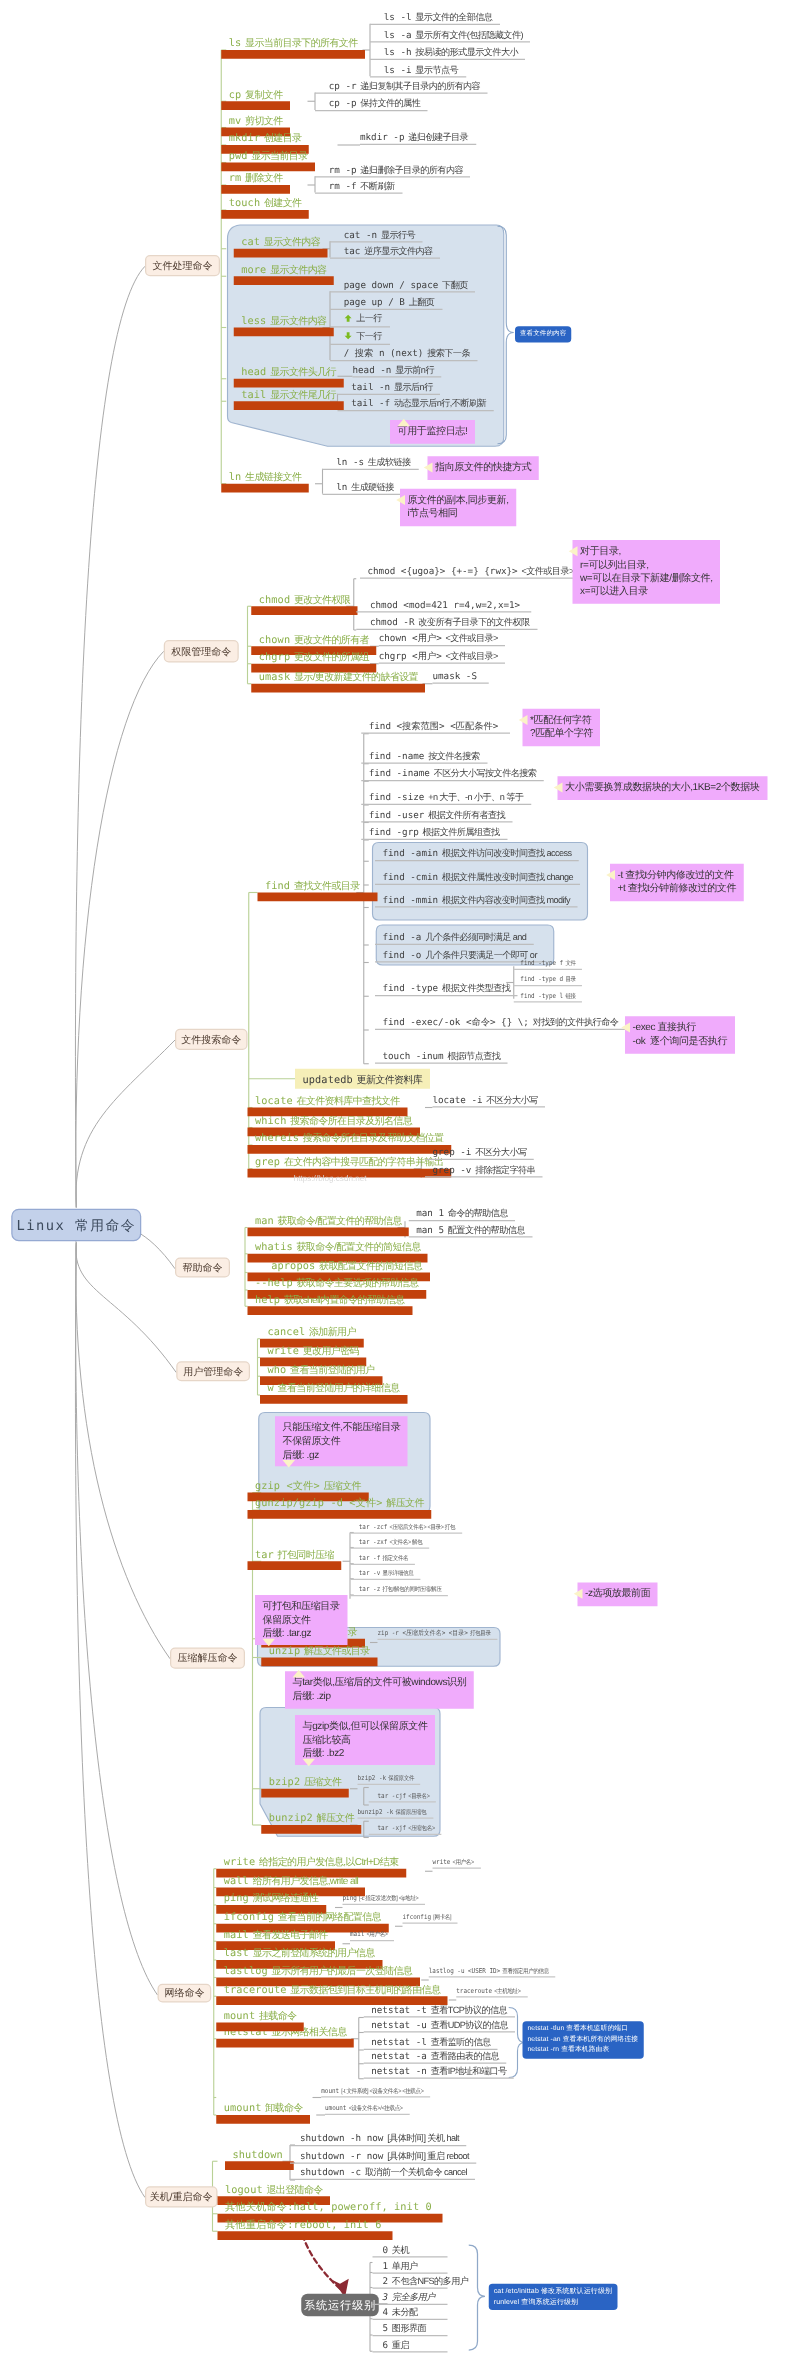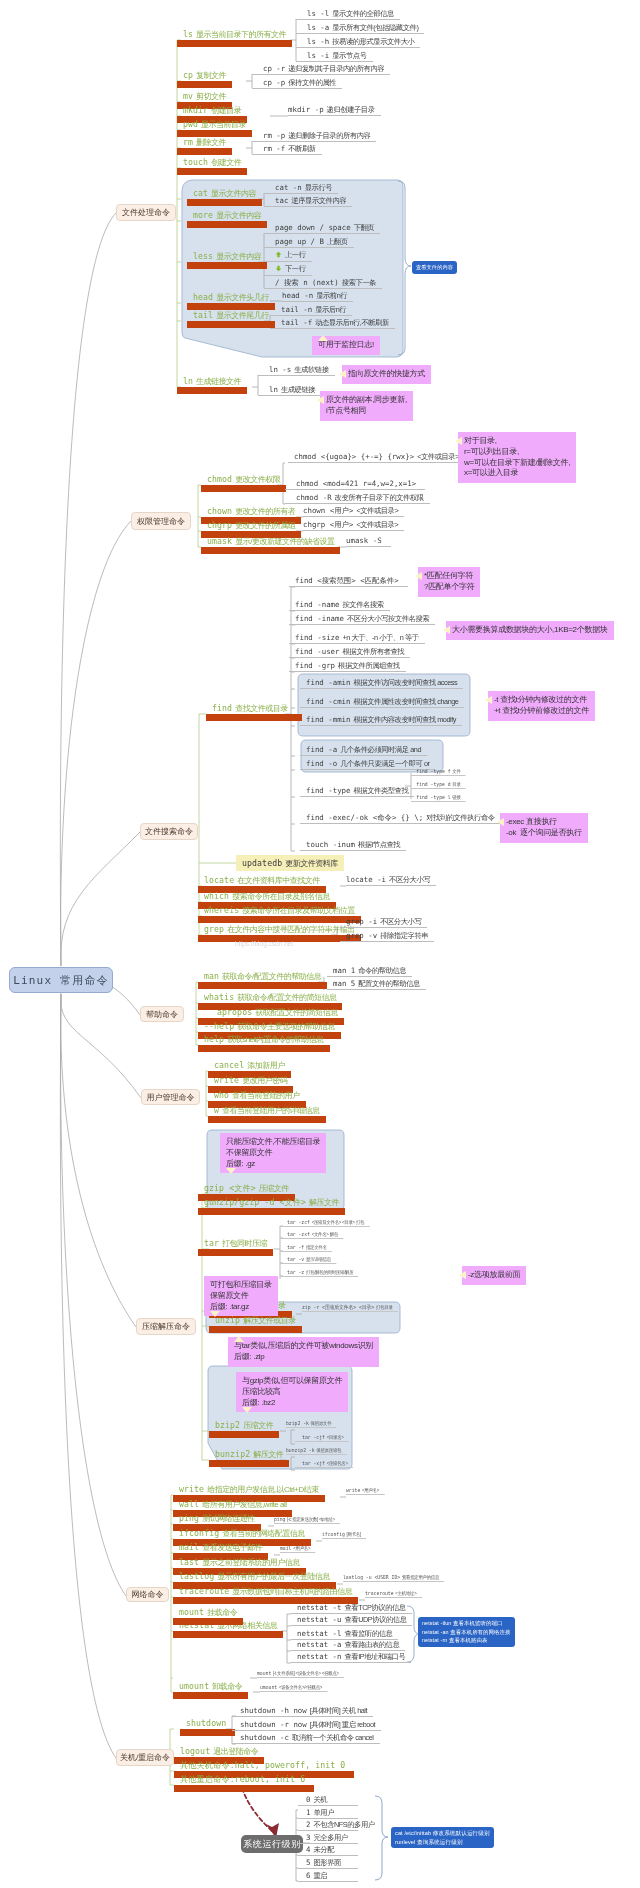--- a/index.html
+++ b/index.html
@@ -362,21 +362,21 @@
 <div class="item g" style="left:180px;top:1718px;padding-left:6px;"><span>shutdown</span><span class="cn"></span></div>
 <div class="item d" style="left:232px;top:1706px;padding-left:8px;"><span>shutdown -h now</span><span class="cn">[具体时间] 关机 halt</span></div>
 <div class="item d" style="left:232px;top:1720px;padding-left:8px;"><span>shutdown -r now</span><span class="cn">[具体时间] 重启 reboot</span></div>
 <div class="item d" style="left:232px;top:1733px;padding-left:8px;"><span>shutdown -c</span><span class="cn">取消前一个关机命令 cancel</span></div>
 <div class="item g" style="left:174px;top:1746px;padding-left:6px;"><span>logout</span><span class="cn">退出登陆命令</span></div>
 <div class="item g" style="left:174px;top:1760px;padding-left:6px;"><span>其他关机命令:halt, poweroff, init 0</span><span class="cn"></span></div>
 <div class="item g" style="left:174px;top:1774px;padding-left:6px;"><span>其他重启命令:reboot, init 6</span><span class="cn"></span></div>
 <div class="item d" style="left:298px;top:1795px;padding-left:8px;width:46px;"><span>0</span><span class="cn">关机</span></div>
 <div class="item d" style="left:298px;top:1808px;padding-left:8px;width:46px;"><span>1</span><span class="cn">单用户</span></div>
 <div class="item d" style="left:298px;top:1820px;padding-left:8px;width:46px;"><span>2</span><span class="cn">不包含NFS的多用户</span></div>
-<div class="item d" style="left:298px;top:1833px;padding-left:8px;width:46px;"><span>3</span><span class="cn">完全多用户</span></div>
+<div class="item d" style="left:298px;top:1833px;padding-left:8px;width:46px;font-style:italic;"><span>3</span><span class="cn">完全多用户</span></div>
 <div class="item d" style="left:298px;top:1845px;padding-left:8px;width:46px;"><span>4</span><span class="cn">未分配</span></div>
 <div class="item d" style="left:298px;top:1858px;padding-left:8px;width:46px;"><span>5</span><span class="cn">图形界面</span></div>
 <div class="item d" style="left:298px;top:1871px;padding-left:8px;width:46px;"><span>6</span><span class="cn">重启</span></div>
 <div class="note note-up-left" style="left:312px;top:336px;">可用于监控日志!</div>
 <div class="note note-left" style="left:342px;top:365px;">指向原文件的快捷方式</div>
 <div class="note note-left" style="left:320px;top:391px;">原文件的副本,同步更新,
 i节点号相同</div>
 <div class="note note-left" style="left:458px;top:432px;">对于目录,
 r=可以列出目录,
 w=可以在目录下新建/删除文件,

